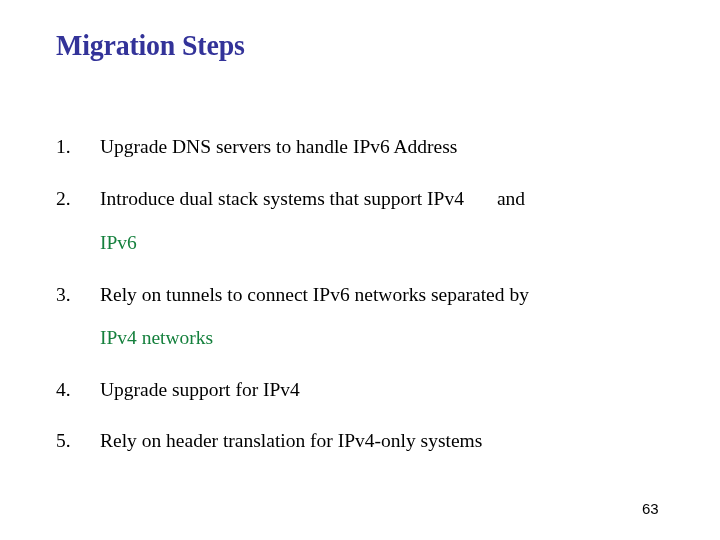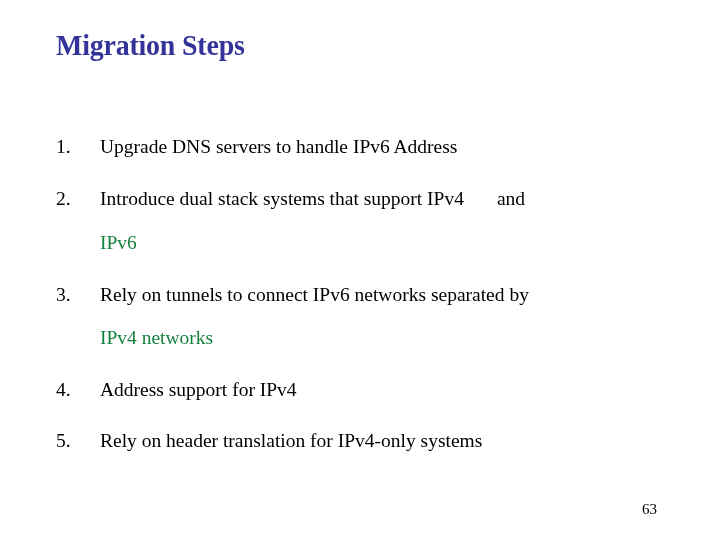--- a/index.html
+++ b/index.html
@@ -90,21 +90,21 @@
   .row-3 { top: 284px; }
   .cont-3 { top: 327px; }
   .row-4 { top: 379px; }
   .row-5 { top: 430px; }
 
   
   .page-number {
     position: absolute;
     left: 642px;
     top: 500px;
-    font-family: Liberation Serif, serif;
+    font-family: Liberation Sans, sans-serif;
     font-size: 15px;
     line-height: 18px;
     color: #000000;
   }
 </style>
 </head>
 <body>
 
 <div class="slide">
 
@@ -126,21 +126,21 @@
     <div class="step-cont cont-2">IPv6</div>
 
     <div class="step-row row-3">
       <span class="step-num">3.</span>
       <span class="step-text">Rely on tunnels to connect IPv6 networks separated by</span>
     </div>
     <div class="step-cont cont-3">IPv4 networks</div>
 
     <div class="step-row row-4">
       <span class="step-num">4.</span>
-      <span class="step-text">Address support for IPv4</span>
+      <span class="step-text">Upgrade support for IPv4</span>
     </div>
 
     <div class="step-row row-5">
       <span class="step-num">5.</span>
       <span class="step-text">Rely on header translation for IPv4-only systems</span>
     </div>
 
   </div>
 
   <div class="page-number">63</div>

